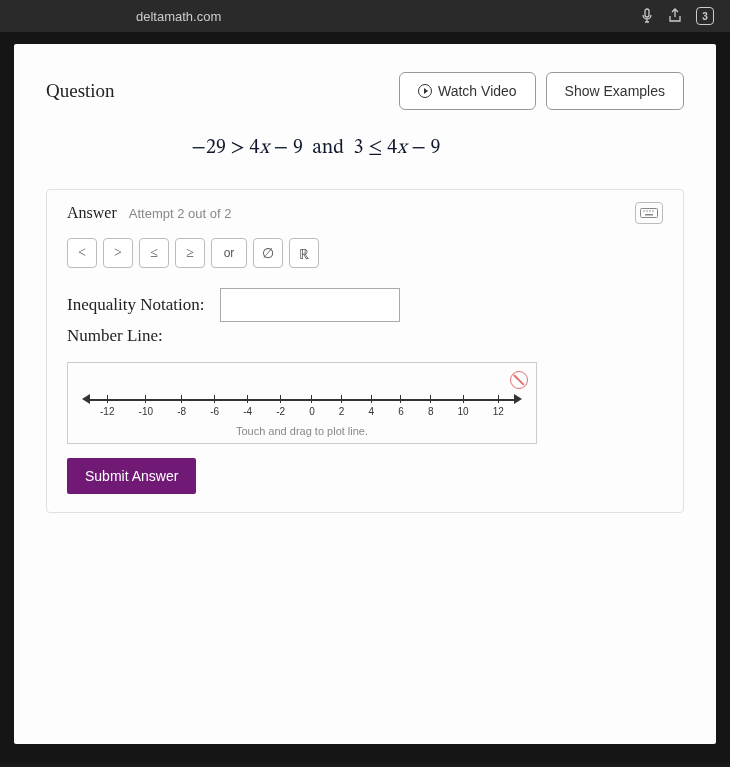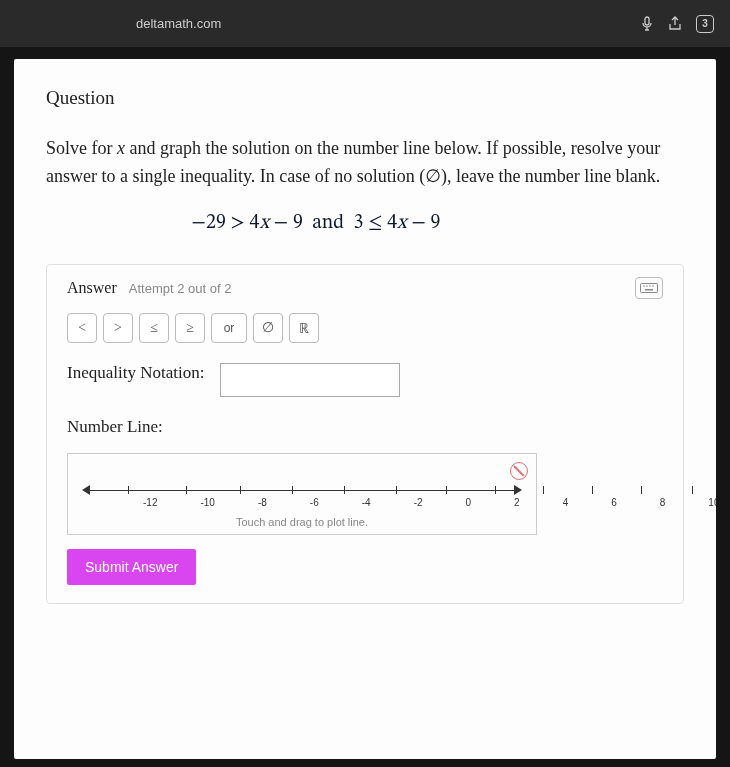--- a/index.html
+++ b/index.html
@@ -5,21 +5,21 @@
     * { margin: 0; padding: 0; box-sizing: border-box; }
     body {
       font-family: Georgia, 'Times New Roman', serif;
       background: #1a1a1a;
       width: 730px;
       height: 767px;
       overflow: hidden;
     }
     .browser-bar {
       background: #2a2a2a;
-      height: 47px;
+      height: 32px;
       display: flex;
       align-items: center;
       justify-content: space-between;
       padding: 0 16px;
       color: #ccc;
       font-family: -apple-system, Helvetica, sans-serif;
       font-size: 13px;
     }
     .url { margin-left: 120px; }
     .browser-icons { display: flex; gap: 14px; align-items: center; }
@@ -120,21 +120,21 @@
       background: #fff;
       border-radius: 4px;
       width: 30px; height: 30px;
       font-size: 14px;
       display:flex; align-items:center; justify-content:center;
       cursor:pointer;
       color: #555;
       font-family: 'Cambria Math', Georgia, serif;
     }
     .sym-btn.wide { width: 36px; font-size: 12px; font-family: -apple-system, sans-serif; }
-    .field-row { display: flex; gap: 16px; margin-bottom: 20px; }
+    .field-row { display: flex; align-items: center; gap: 16px; margin-bottom: 4px; }
     .field-label { font-size: 17px; color: #222; }
     .text-input {
       border: 1px solid #aaa;
       height: 34px;
       width: 180px;
       font-size: 15px;
       padding: 4px 8px;
     }
     .numline-wrap {
       border: 1px solid #ccc;
@@ -165,24 +165,24 @@
     }
     .arrow-l, .arrow-r {
       position:absolute; top:1px; width:0; height:0;
       border-top:5px solid transparent; border-bottom:5px solid transparent;
     }
     .arrow-l { left:-6px; border-right:8px solid #333; }
     .arrow-r { right:-6px; border-left:8px solid #333; }
     .ticks { position:absolute; top:2px; left:12px; right:12px; height:26px; display:flex; justify-content:space-between; }
     .tick { display:flex; flex-direction:column; align-items:center; }
     .tick-mark { width:1px; height:8px; background:#333; }
-    .tick-label { font-size:10px; color:#333; margin-top:3px; font-family: Helvetica, sans-serif; margin-left: 43px; }
+    .tick-label { font-size:10px; color:#333; margin-top:3px; font-family: Helvetica, sans-serif; }
     .numline-hint { text-align:center; font-size:11px; color:#888; font-family: Helvetica, sans-serif; margin-top:2px; }
     .submit-btn {
-      background: #d946ef;
+      background: #701a75;
       color: #fff;
       border: none;
       padding: 10px 18px;
       font-size: 14px;
       border-radius: 2px;
       margin-top: 14px;
       cursor: pointer;
       font-family: -apple-system, Helvetica, sans-serif;
     }
   </style>
@@ -205,25 +205,33 @@
     </span>
     <span class="tab-count">3</span>
   </div>
 </div>
 
 <div class="page-wrap">
 <div class="page">
 
   <div class="top-row">
     <div class="question-label">Question</div>
+    <div class="top-buttons">
+      <button class="btn-outline">
+        <span class="play-circ">
+              <span class="play-tri"></span>
+            </span>
+        <span>Watch Video</span>
+      </button>
+      <button class="btn-outline">
+        <span>Show Examples</span>
+      </button>
+    </div>
   </div>
 
-  <p class="prompt">
-    <span>Solve for </span><span class="mvar">x</span><span> and graph the solution on the number line below. If possible, resolve your answer to a single inequality. In case of no solution (∅), leave the number line blank.</span>
-  </p>
 
   <div class="math-equation">
     −29 &gt; 4<span class="mvar">x</span> − 9&nbsp;&nbsp;and&nbsp;&nbsp;3 ≤ 4<span class="mvar">x</span> − 9
   </div>
 
   <div class="answer-box">
     <div class="answer-head">
       <div>
         <span class="answer-title">Answer</span>
         <span class="attempt">Attempt 2 out of 2</span>

